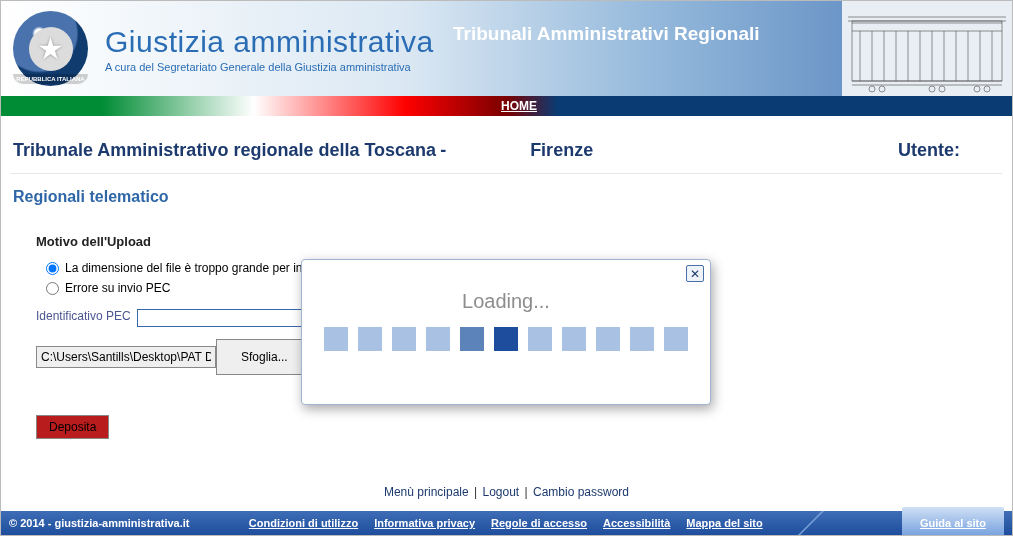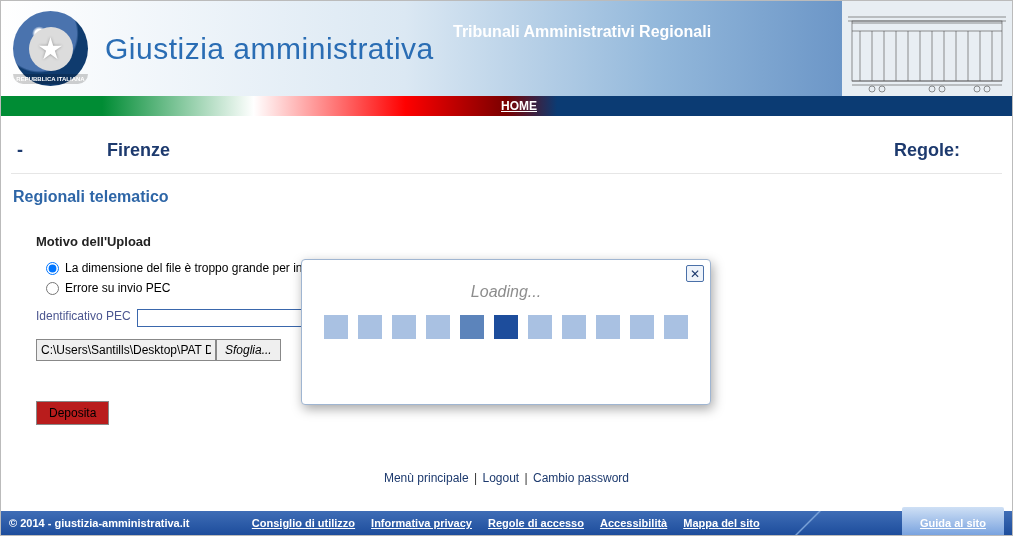--- a/index.html
+++ b/index.html
@@ -49,21 +49,21 @@
       letter-spacing: 0.5px;
       text-align: center;
     }
     .header-subtitle { color: #2a6db4; font-size: 11px; margin-top: 2px; }
 
     .header-right {
       position: absolute; left: 440px; top: 20px; color: #fff;
       font-weight: bold;
     }
     .header-right .l1 { font-size: 20px; }
-    .header-right .l2 { font-size: 16px; margin-top: 2px; margin-left:12px;}
+    .header-right .l2 { font-size: 19px; margin-top: 2px; margin-left:12px;}
 
     .building {
       position:absolute;right:0;top:0;height:95px;width:170px;
       background: #e8eef3;
       overflow:hidden;
     }
     .building svg { width:170px;height:95px; }
 
     .navbar {
       width:100%;height:20px;
@@ -101,23 +101,22 @@
     .pec-row { display:flex;align-items:flex-start;margin:14px 0 12px 0; }
     .pec-row label{color:#4b5690;font-size:12px;margin-right:6px;}
     .pec-row input[type=text]{border:1px solid #3a67ac;height:18px;width:180px;padding:0 3px;font-size:12px;}
 
     .file-row { display:flex;align-items:center;gap:0;margin-top:8px; }
     .file-path {
       border:1px solid #888;height:22px;width:180px;padding:0 4px;font-size:12px;
       background:#efefef;
     }
     .file-btn {
-      border:1px solid #888;height:22px;background:#efefef;padding:0 8px;font-size:12px;
+      border:1px solid #888;height:36px;background:#efefef;padding:0 24px;font-size:12px;
       cursor:pointer;
-      font-style:italic;
     }
 
     .deposit-btn {
       margin:40px 0 0 0;border:1px solid #888;background:#b91c1c;height:24px;
       padding:0 12px;font-size:12px;cursor:pointer;
     }
 
     .links-row {
       text-align:center;margin:36px 0 10px;
       font-size:12px;color:#1d3a6e;
@@ -151,21 +150,21 @@
       box-shadow: 2px 4px 12px rgba(0,0,0,.35);
       border-radius:4px;
     }
     .dialog-close {
       position:absolute;right:6px;top:5px;width:18px;height:17px;
       border:1px solid #4a70a8;border-radius:2px;
       display:flex;align-items:center;justify-content:center;
       font-size:12px;color:#1d3a6e;background:#eef3fa;cursor:pointer;
     }
     .loading-text {
-      text-align:center;color:#8d8d8d;font-size:16px;margin-top:23px;font-style:italic;
+      text-align:center;color:#8d8d8d;font-size:20px;margin-top:30px;
     }
     .loading-bars {
       display:flex;justify-content:center;gap:10px;margin-top:14px;
     }
     .loading-bars .bar {
       width:24px;height:24px;background:#a9c1e2;
     }
     .loading-bars .bar.b5{background:#5c84bb;}
     .loading-bars .bar.b6{background:#1d4d9c;}
   </style>
@@ -174,20 +173,21 @@
 
 <div class="header">
   <div class="emblem">
     <div class="emblem-outer">
       <div class="emblem-star">★</div>
       <div class="emblem-ribbon">REPUBBLICA ITALIANA</div>
     </div>
   </div>
   <div class="header-title-block">
     <div class="header-title">Giustizia amministrativa</div>
+    <div class="header-subtitle">A cura del Segretariato Generale della Giustizia amministrativa</div>
   </div>
   <div class="header-right">
     <div class="l2">Tribunali Amministrativi Regionali</div>
   </div>
   <div class="building">
     <svg viewBox="0 0 170 95">
       <rect x="0" y="0" width="170" height="95" fill="#e8eef3"></rect>
       <g stroke="#4a4a4a" stroke-width="0.6" fill="none">
         <rect x="10" y="20" width="150" height="60"></rect>
         <line x1="10" y1="30" x2="160" y2="30"></line>
@@ -223,24 +223,25 @@
     </svg>
   </div>
 </div>
 
 <div class="navbar">
   <a href="#" class="navbar-home">HOME</a>
 </div>
 
 <div class="content">
   <div class="court-row">
+    <span class="court-name">Tribunale Amministrativo regionale della Toscana </span>
     <span class="court-dash">-</span>
     <span class="court-city">Firenze</span>
     <span class="user-block">
-      <span>Regole:</span>
+      <span>Utente:</span>
       <span></span>
     </span>
   </div>
 
   <div class="section-title">Regionali telematico</div>
 
   <div class="form-area">
     <h4>Motivo dell'Upload</h4>
 
     <div class="radio-row">
@@ -270,21 +271,21 @@
     <a href="#">Menù principale</a>
     <span class="sep">|</span>
     <a href="#">Logout</a>
     <span class="sep">|</span>
     <a href="#">Cambio password</a>
   </div>
 </div>
 
 <div class="footer">
   <span class="spacer">© 2014 - giustizia-amministrativa.it</span>
-  <a href="#">Consiglio di utilizzo</a>
+  <a href="#">Condizioni di utilizzo</a>
   <a href="#">Informativa privacy</a>
   <a href="#">Regole di accesso</a>
   <a href="#">Accessibilità</a>
   <a href="#">Mappa del sito</a>
   <div class="footer-sep"></div>
   <span class="guide">Guida al sito</span>
 </div>
 
 <div class="dialog">
   <div class="dialog-close">✕</div>

